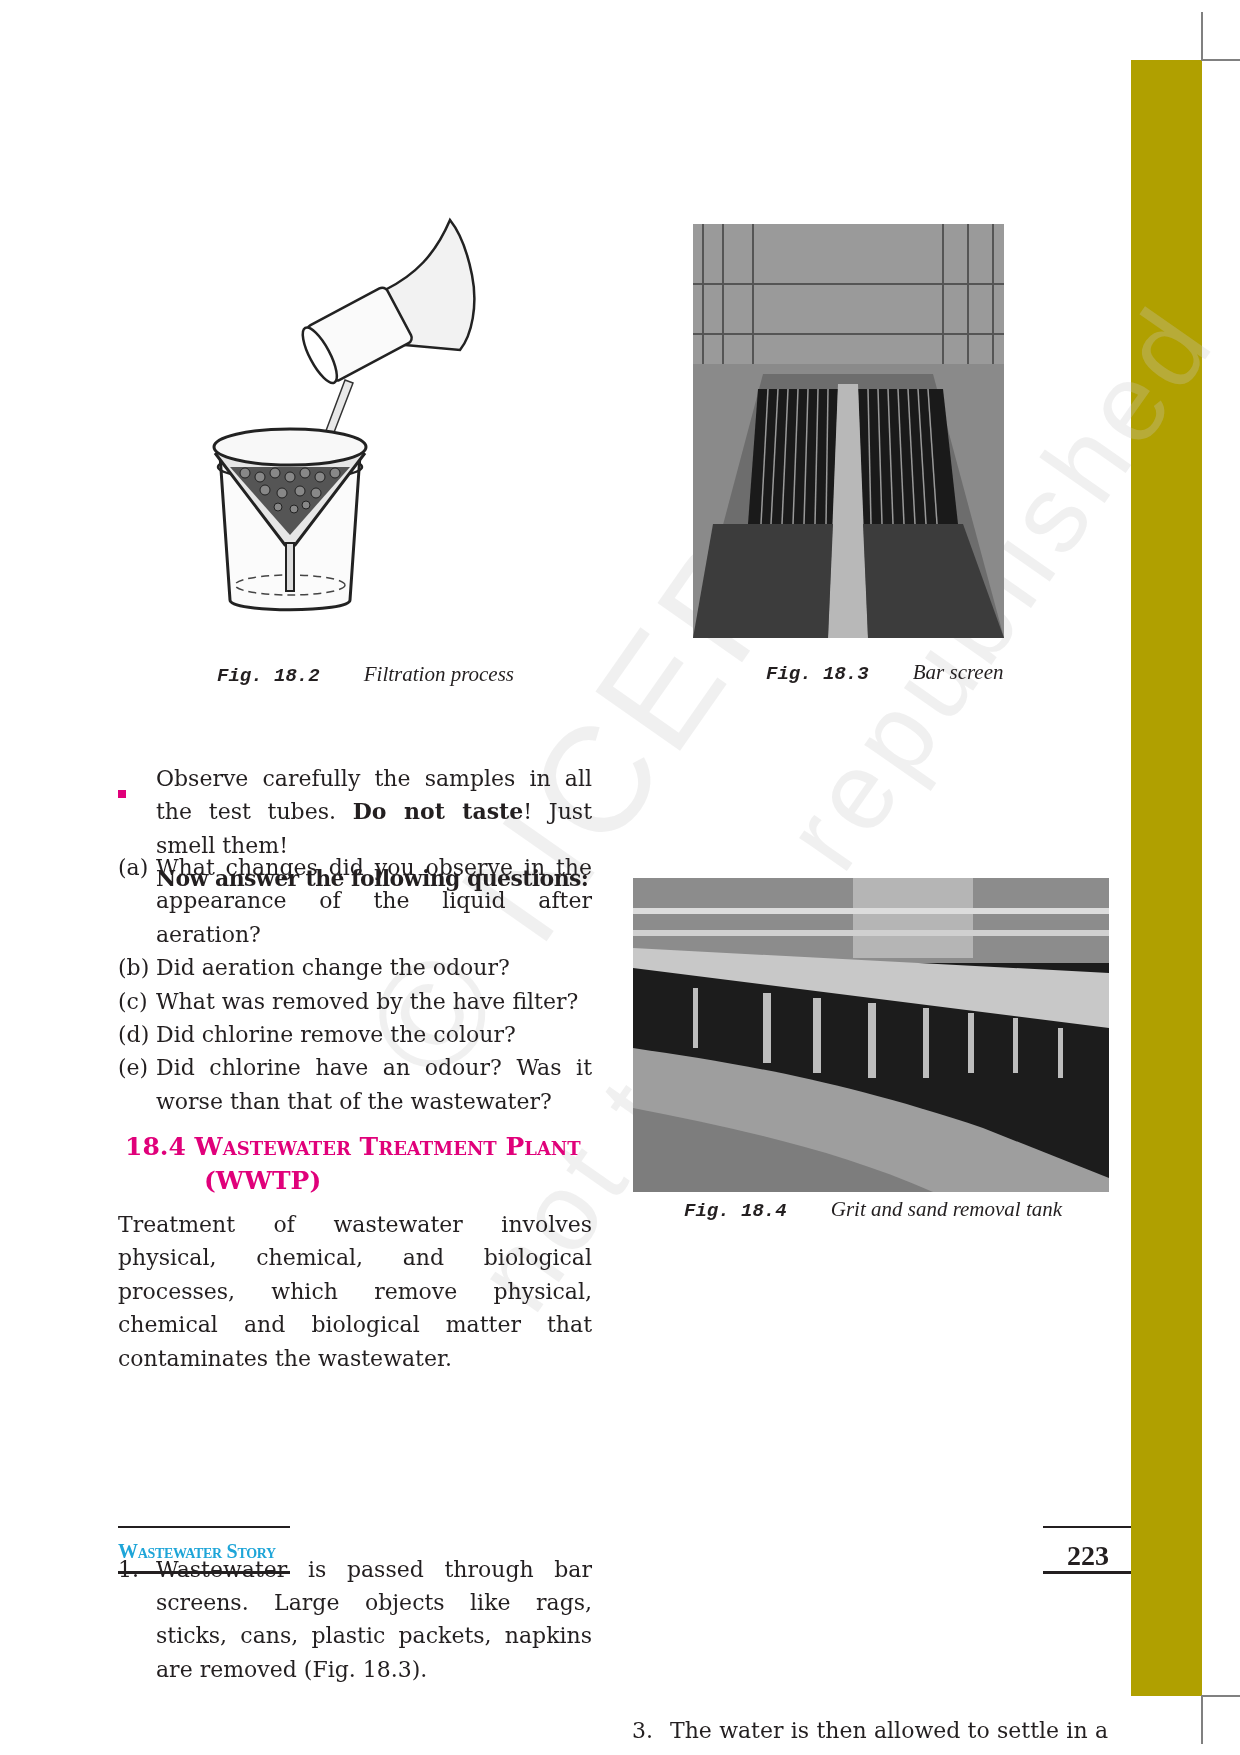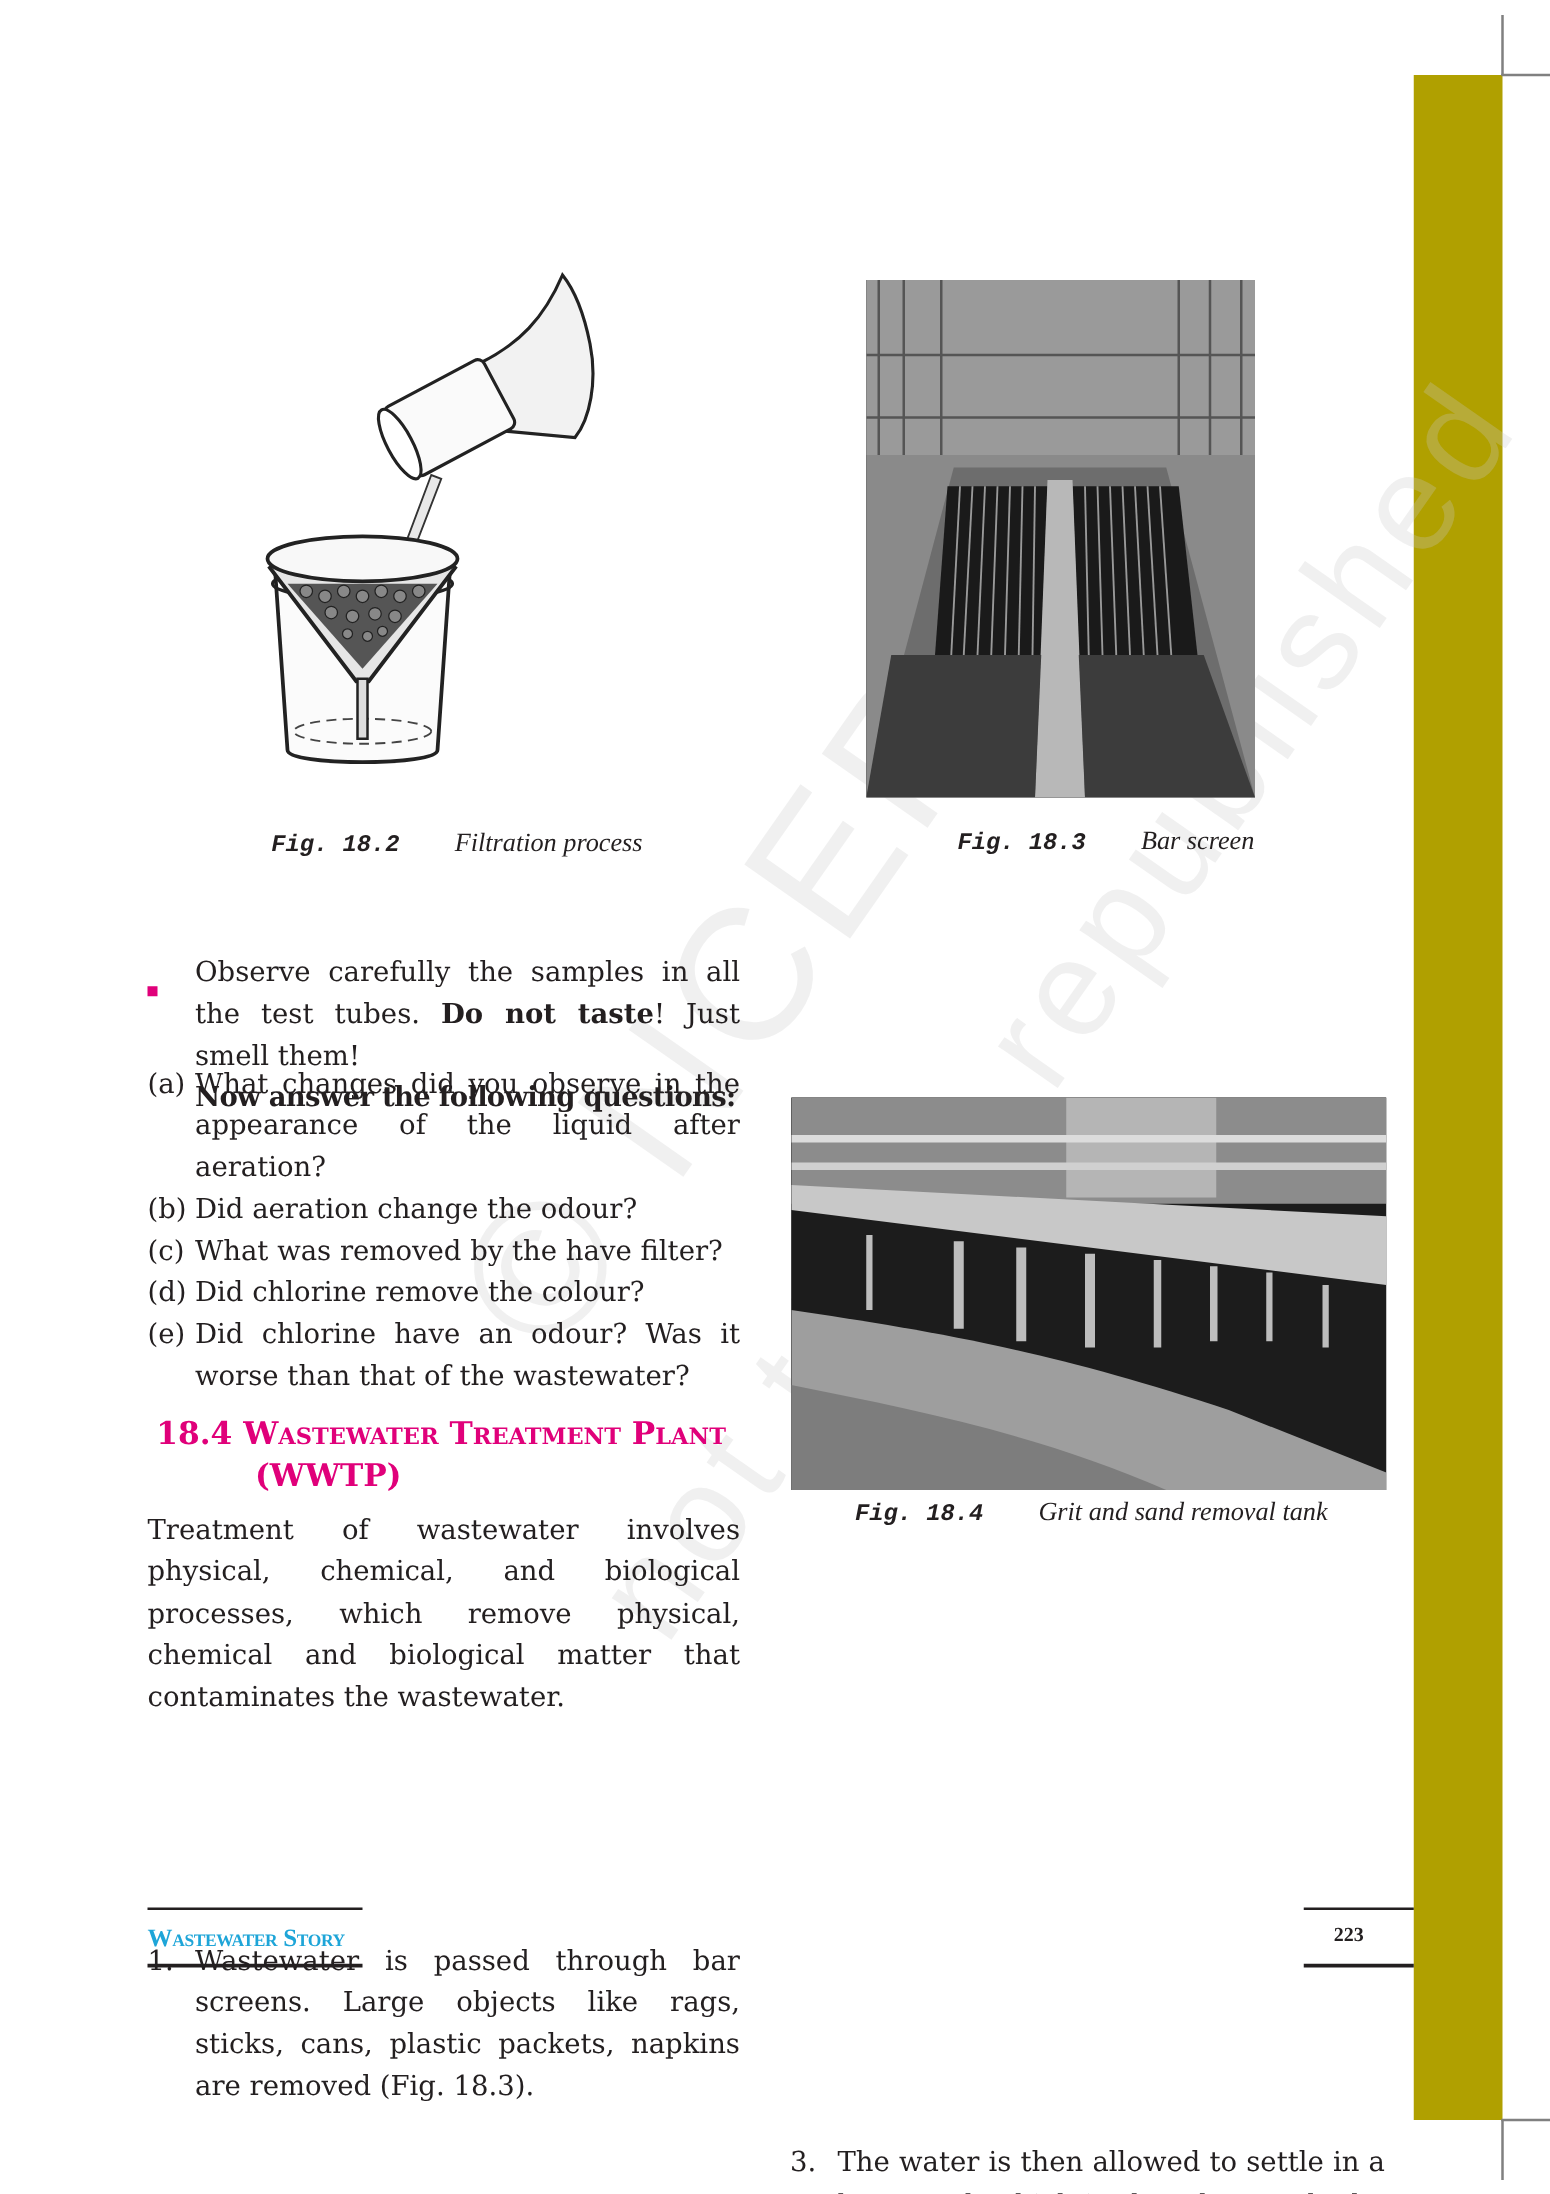--- a/index.html
+++ b/index.html
@@ -25,21 +25,21 @@
   .list-item .marker { position: absolute; left: 0; top: 0; }
   .list-item .body { display: block; margin-left: 38px; text-align: justify; }
 
   .bullet-sq { width: 8px; height: 8px; background: #e0007a; display: inline-block; }
 
   .heading { color: #e0007a; font-weight: bold; font-size: 25px; line-height: 34px; }
   .heading .sc { font-variant: small-caps; }
 
   .footer-rule { height: 3px; background: #231f20; }
   .footer-title { color: #1ea5d8; font-weight: bold; font-size: 20px; font-variant: small-caps; font-family: "Liberation Serif", serif; letter-spacing: -0.3px; }
-  .page-no { font-weight: bold; font-size: 16px; font-family: "Liberation Serif", serif; }
+  .page-no { font-weight: bold; font-size: 28px; font-family: "Liberation Serif", serif; }
 
   .watermark { color: rgba(200,200,200,0.28); font-size: 150px; font-family: "Liberation Sans", sans-serif; transform: rotate(-55deg); transform-origin: left top; white-space: nowrap; letter-spacing: 8px; }
 </style>
 </head>
 <body>
 
 <div class="abs band"></div>
 <div class="abs crop-v" style="left:1201px; top:12px; height:48px;"></div>
 <div class="abs crop-h" style="left:1201px; top:59px; width:39px;"></div>
 <div class="abs crop-v" style="left:1201px; top:1696px; height:48px;"></div>

